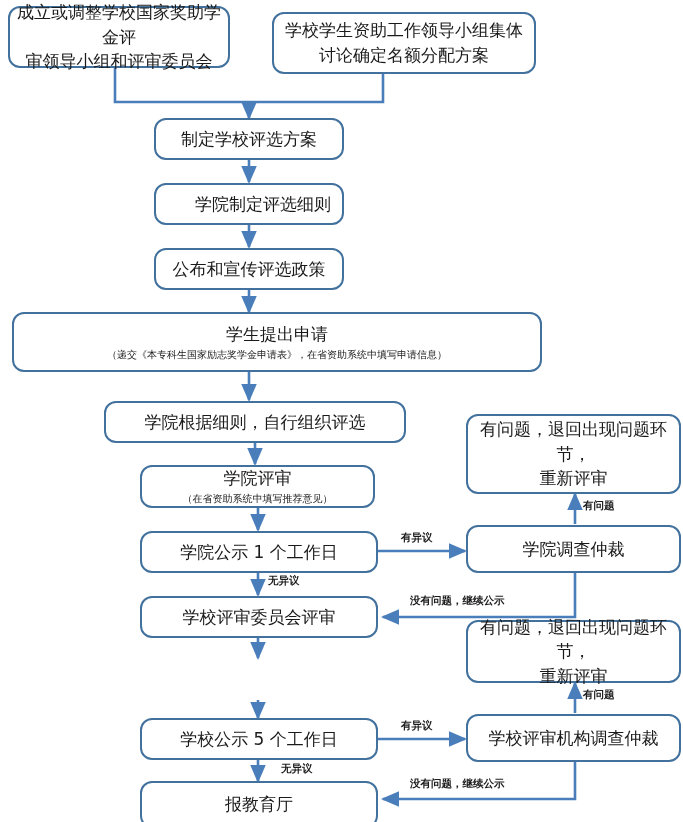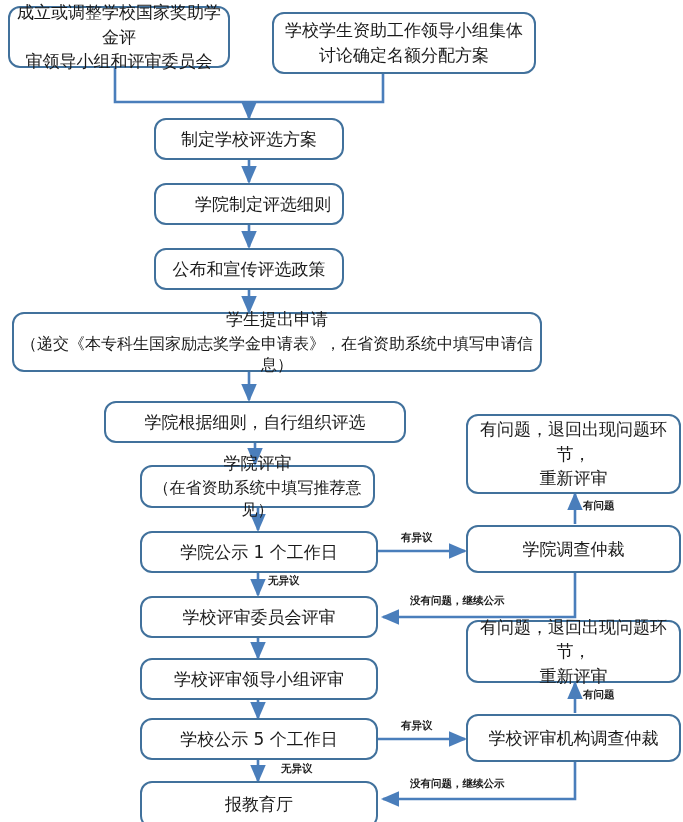--- a/index.html
+++ b/index.html
@@ -29,23 +29,24 @@
     justify-content: center;
     text-align: center;
     color: #1a1a1a;
     line-height: 1.35;
   }
   .node .main {
     font-size: 17px;
     white-space: pre-line;
   }
   .node .sub {
-    font-size: 16px;
+    font-size: 10px;
     margin-top: 2px;
     white-space: pre-line;
+    text-align: right;
   }
   .node.two-line .main {
     line-height: 1.45;
   }
   .edge-label {
     position: absolute;
     font-size: 10.5px;
     font-weight: bold;
     color: #1a1a1a;
     white-space: nowrap;
@@ -137,23 +138,20 @@
   </div>
 
   <div class="node" style="left:140px; top:531px; width:238px; height:42px;">
     <div class="main">学院公示 1 个工作日</div>
   </div>
 
   <div class="node" style="left:140px; top:596px; width:238px; height:42px;">
     <div class="main">学校评审委员会评审</div>
   </div>
 
-  <div class="node" style="left:140px; top:658px; width:238px; height:42px;">
-    <div class="main">学校评审领导小组评审</div>
-  </div>
 
   <div class="node" style="left:140px; top:718px; width:238px; height:42px;">
     <div class="main">学校公示 5 个工作日</div>
   </div>
 
   <div class="node" style="left:140px; top:781px; width:238px; height:47px;">
     <div class="main">报教育厅</div>
   </div>
 
   <div class="node two-line" style="left:466px; top:414px; width:215px; height:80px;">

